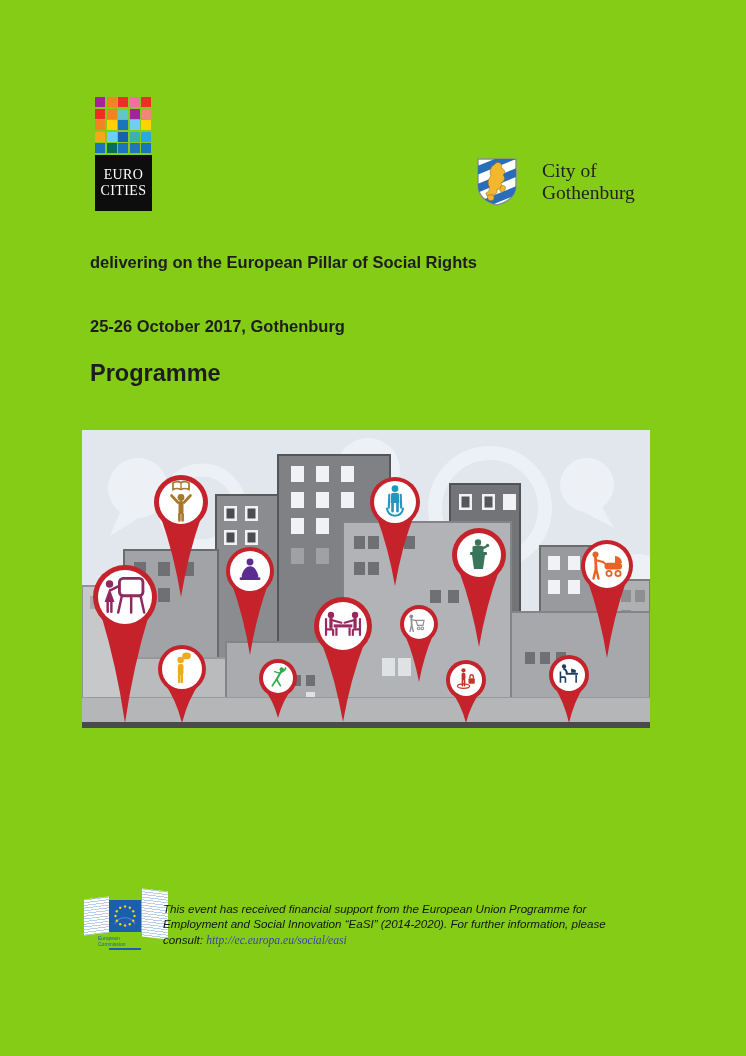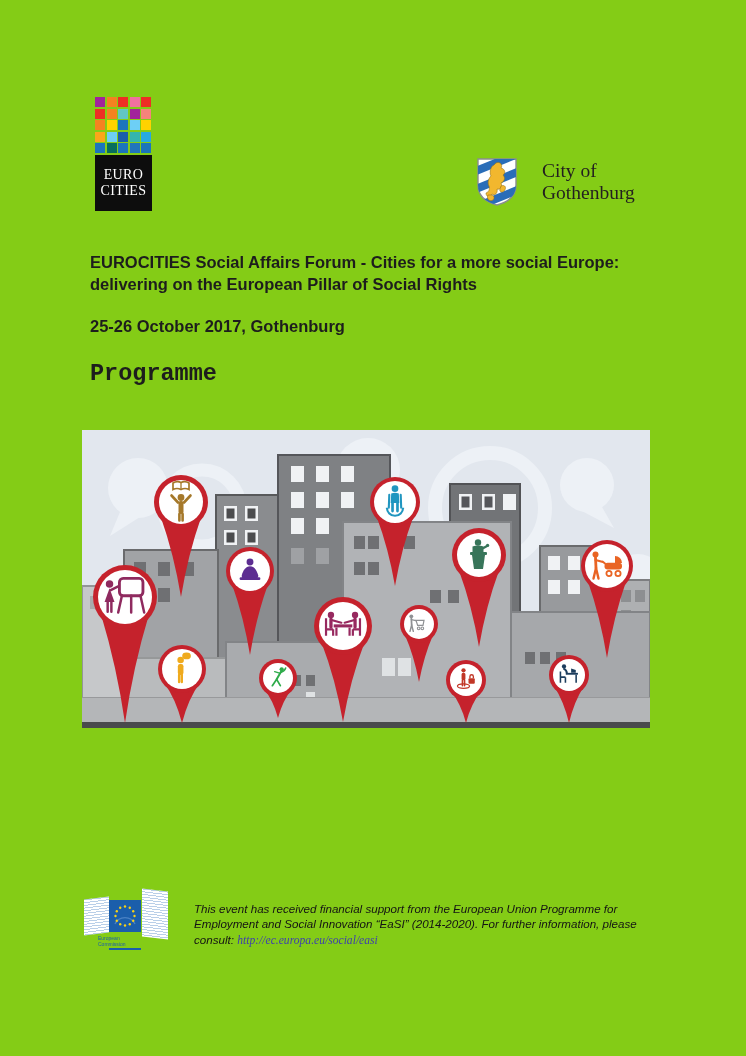--- a/index.html
+++ b/index.html
@@ -21,35 +21,35 @@
   
   .gbg-logo{position:absolute;left:476px;top:157px;display:flex;align-items:center;gap:24px;}
   .gbg-text{
     font-family:"Liberation Serif","DejaVu Serif",serif;font-size:19.5px;
     line-height:22px;color:#231f20;
   }
   
   .title{position:absolute;left:90px;top:252px;width:600px;font-weight:bold;
          font-size:16.5px;line-height:21.5px;color:#1d1d1d;}
   .date{position:absolute;left:90px;top:308px;font-weight:bold;font-size:16.5px;margin-top:9px;}
-  .programme{position:absolute;left:90px;top:360px;margin:0;font-size:23.5px;font-weight:bold;font-family:Liberation Mono, monospace;}
+  .programme{position:absolute;left:90px;top:360px;margin:0;font-size:23.5px;font-weight:bold;}
   
   .illustration{position:absolute;left:82px;top:430px;width:568px;height:298px;}
   .illustration svg{display:block;}
   
   .eclogo{position:absolute;left:84px;top:888px;width:88px;height:62px;}
   .hatch{position:absolute;background:repeating-linear-gradient(
         to bottom,#b9cfe8 0px,#b9cfe8 1px,#ffffff 1px,#ffffff 2.7px);}
   .hatch-left{left:0;top:10px;width:25px;height:36px;transform:skewY(-7deg);}
   .hatch-right{left:58px;top:2px;width:26px;height:48px;transform:skewY(7deg);}
   .ecflag{position:absolute;left:25px;top:12px;}
   .eclabel{position:absolute;left:14px;top:48px;width:60px;
            font-size:5px;line-height:5.5px;color:#1b5eab;}
   .ecbar{position:absolute;left:25px;top:60px;width:32px;height:2px;background:#1b5eab;}
-  .footer-text{position:absolute;left:194px;top:889px;width:478px;
+  .footer-text{position:absolute;left:163px;top:889px;width:478px;
       font-style:italic;font-size:11.6px;line-height:15.5px;color:#141414;}
   .footer-text .easi-link{
       font-family:"Liberation Serif","DejaVu Serif",serif;
       color:#3f3fae;text-decoration:none;font-style:italic;}
 </style>
 </head>
 <body>
 
 <div class="page">
 
@@ -107,21 +107,20 @@
         <path d="M12,38 C10,42 14,45 17,43 C19,41 18,38 15,38 Z"></path>
       </g>
     </svg>
     <div class="gbg-text">
       <div>City of</div>
       <div>Gothenburg</div>
     </div>
   </div>
 
   <div class="title">
-    <div>EUROCITIES Social Affairs Forum - Cities for a more social Europe:</div>
     <div>delivering on the European Pillar of Social Rights</div>
   </div>
   <div class="date">25-26 October 2017, Gothenburg</div>
   <h1 class="programme">Programme</h1>
 
   <div class="illustration">
     <svg id="city-svg" width="568" height="298" viewBox="0 0 568 298">
       <defs>
         <g id="icon-storyteller">
           <path d="M-8,-19 Q-4,-21.5 0,-19.5 Q4,-21.5 8,-19 L8,-12.5 Q4,-14.5 0,-12.5 Q-4,-14.5 -8,-12.5 Z" fill="none" stroke="currentColor" stroke-width="1.7"></path>

